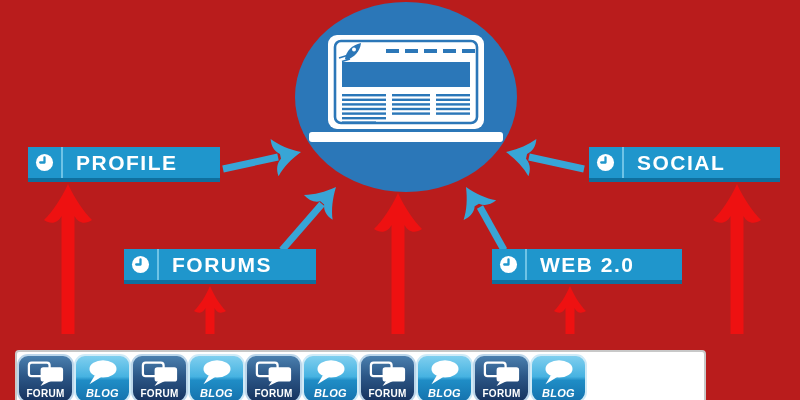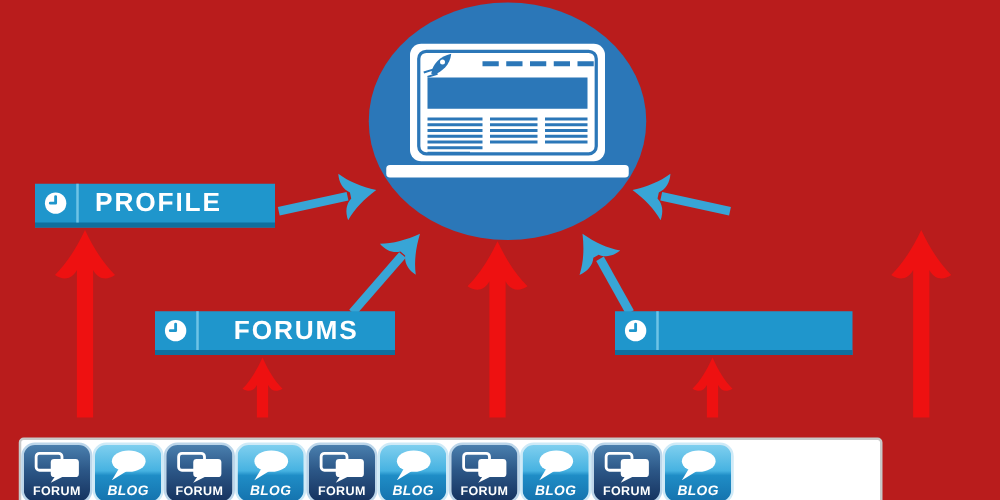--- a/index.html
+++ b/index.html
@@ -26,21 +26,21 @@
   }
   .banner .clockbox{
     width:33px;height:100%;display:flex;align-items:center;justify-content:center;
     border-right:2px solid #6ec3e6;flex:0 0 auto;
   }
   .banner .label{
     font-size:21px;font-weight:bold;letter-spacing:1.5px;padding-left:13px;
     white-space:nowrap;line-height:1;
   }
   .banner-profile{left:28px;top:147px;width:192px;}
-  .banner-forums{left:124px;top:249px;width:192px;gap:15px;}
+  .banner-forums{left:124px;top:249px;width:192px;}
   .banner-web20{left:492px;top:249px;width:190px;}
   .banner-social{left:589px;top:147px;width:191px;}
   
   .bar{
     position:absolute;left:15px;top:331px;width:691px;height:57px;
     background:#fff;border:2px solid #c8c8c8;border-radius:4px;
     box-sizing:border-box;display:flex;align-items:center;justify-content:flex-start;margin-top:19px;
   }
   .tile{
     width:57px;height:49px;border-radius:11px;position:relative;
@@ -165,22 +165,32 @@
     <span class="label">FORUMS</span>
   </div>
 
   <div class="banner banner-web20">
     <span class="clockbox">
       <svg width="19" height="19" viewBox="0 0 20 20">
           <circle cx="10" cy="10" r="9" fill="#fff"></circle>
           <path d="M10,10 L10,4.5 M10,10 L5.5,10" stroke="#1f96cc" stroke-width="2.4" stroke-linecap="round"></path>
         </svg>
     </span>
-  </div>
-
+    <span class="label">WEB 2.0</span>
+  </div>
+
+  <div class="banner banner-social">
+    <span class="clockbox">
+      <svg width="19" height="19" viewBox="0 0 20 20">
+          <circle cx="10" cy="10" r="9" fill="#fff"></circle>
+          <path d="M10,10 L10,4.5 M10,10 L5.5,10" stroke="#1f96cc" stroke-width="2.4" stroke-linecap="round"></path>
+        </svg>
+    </span>
+    <span class="label">SOCIAL</span>
+  </div>
 
   <div class="bar">
 
     <div class="tile tile-forum">
       <svg width="40" height="27" viewBox="0 0 44 30">
         <rect x="3" y="3" width="23" height="15" rx="3" fill="none" stroke="#fff" stroke-width="2.5"></rect>
         <rect x="16" y="8" width="25" height="16" rx="3" fill="#fff"></rect>
         <path d="M20,23 L16,29 L28,23 Z" fill="#fff"></path>
       </svg>
       <span class="tname">FORUM</span>

